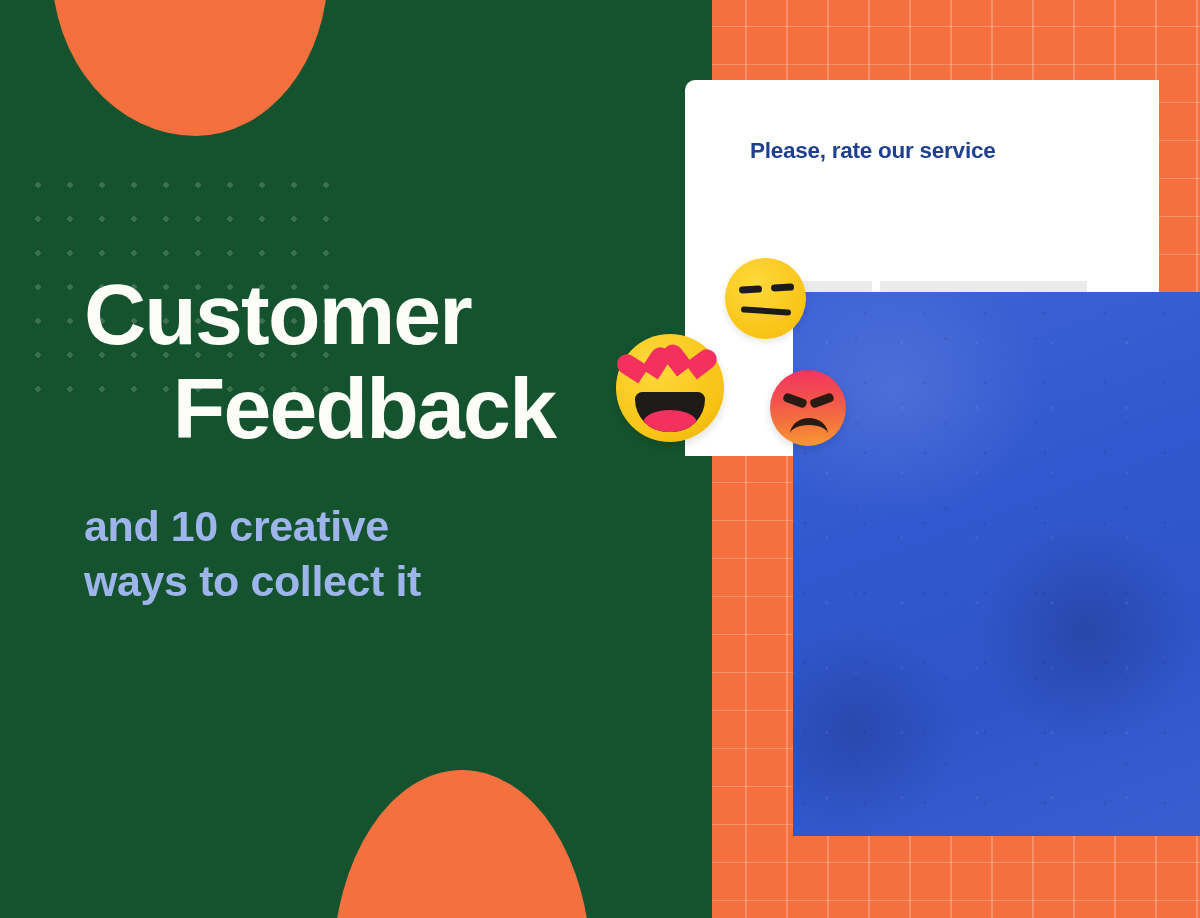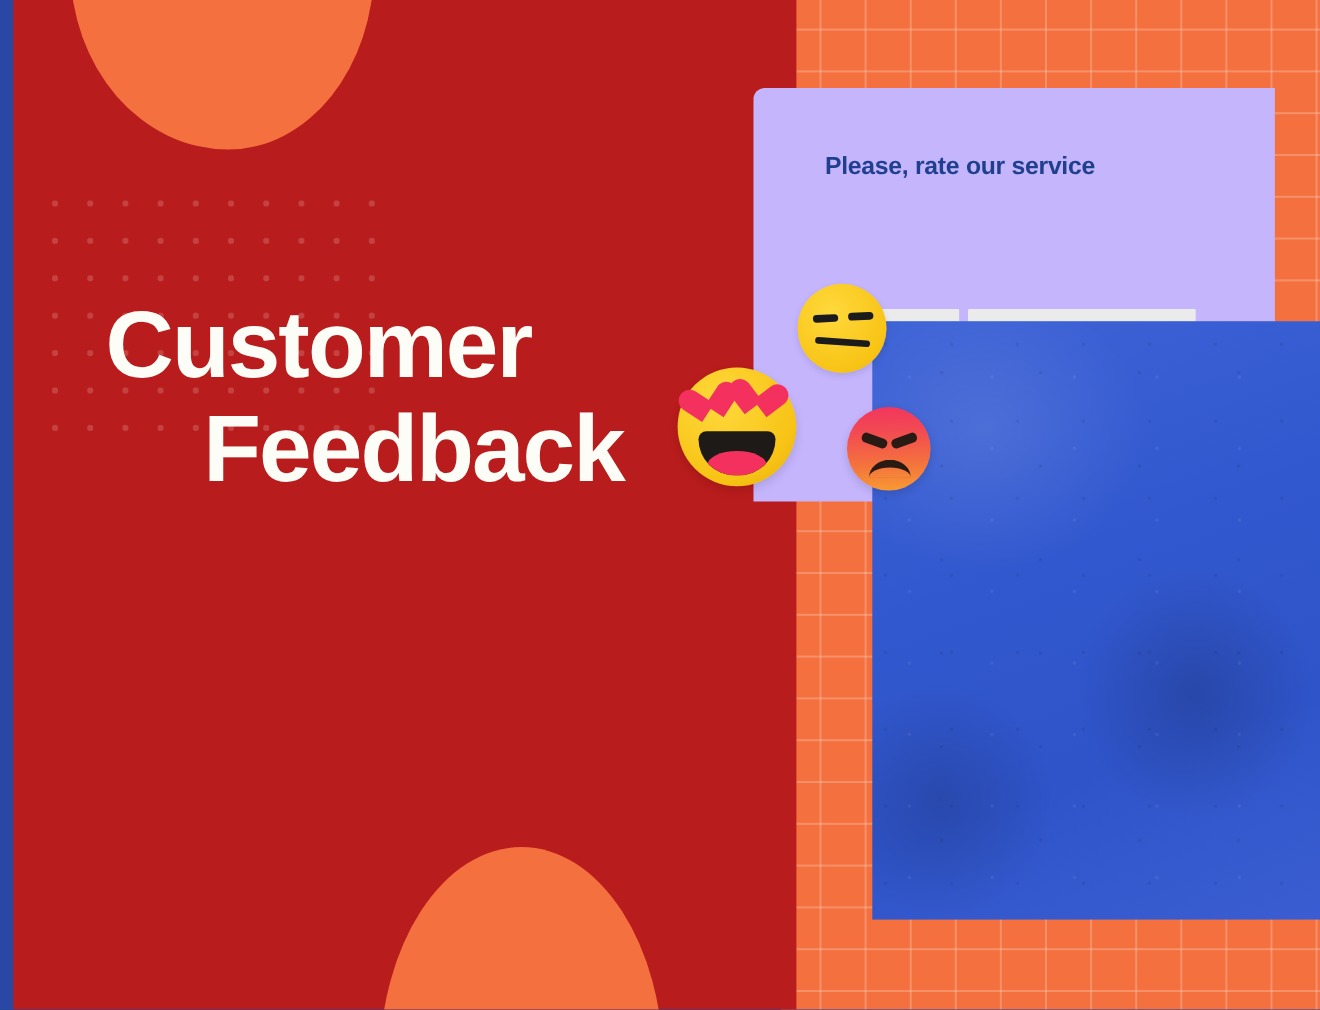--- a/index.html
+++ b/index.html
@@ -14,21 +14,21 @@
   #poster{
     position:absolute; inset:0;
     width:1200px; height:918px;
     background:#2848a3;
     overflow:hidden;
   }
 
   
   .left-panel{
     position:absolute; left:0; top:0; width:712px; height:918px;
-    background:#b91c1c; overflow:hidden;margin-left:12px;
+    background:#14532d; overflow:hidden;
   }
 
   
   .dots{
     position:absolute; left:22px; top:168px; width:330px; height:230px;
     background-image:radial-gradient(circle, rgba(255,255,255,.17) 2.6px, rgba(255,255,255,0) 2.9px);
     background-size:32px 34px;
     background-position:0 0;
   }
 
@@ -73,21 +73,21 @@
       linear-gradient(to right, rgba(255,255,255,.22) 1.5px, rgba(255,255,255,0) 1.5px),
       linear-gradient(to bottom, rgba(255,255,255,.22) 1.5px, rgba(255,255,255,0) 1.5px);
     background-size:41px 38px;
     background-position:-6px -12px;
   }
 
   
   .card{
     position:absolute; left:685px; top:80px;
     width:474px; height:376px;
-    background:#c4b5fd;
+    background:#ffffff;
     border-top-left-radius:10px;
     overflow:hidden;
   }
   .card-title{
     position:absolute; left:65px; top:58px;
     color:#20408f; font-size:22.5px; font-weight:bold;
     letter-spacing:-.25px; white-space:nowrap;
   }
   .ph{ position:absolute; background:#ebebeb; height:13px; border-radius:1px; }
   .ph.r1a{ left:65px; top:201px; width:122px; }
@@ -188,20 +188,24 @@
   <div class="left-panel">
     <div class="blob-top"></div>
     <div class="blob-bottom"></div>
     <div class="dots"></div>
 
     <div class="copy">
       <h1 class="headline">
         <span>Customer</span>
         <span class="l2">Feedback</span>
       </h1>
+      <div class="subhead">
+        <span>and 10 creative</span>
+        <span class="s2">ways to collect it</span>
+      </div>
     </div>
   </div>
 
   <div class="card">
     <div class="card-title">Please, rate our service</div>
     <div class="ph r1a"></div>
     <div class="ph r1b"></div>
     <div class="ph r2a"></div>
     <div class="ph r2b"></div>
   </div>

